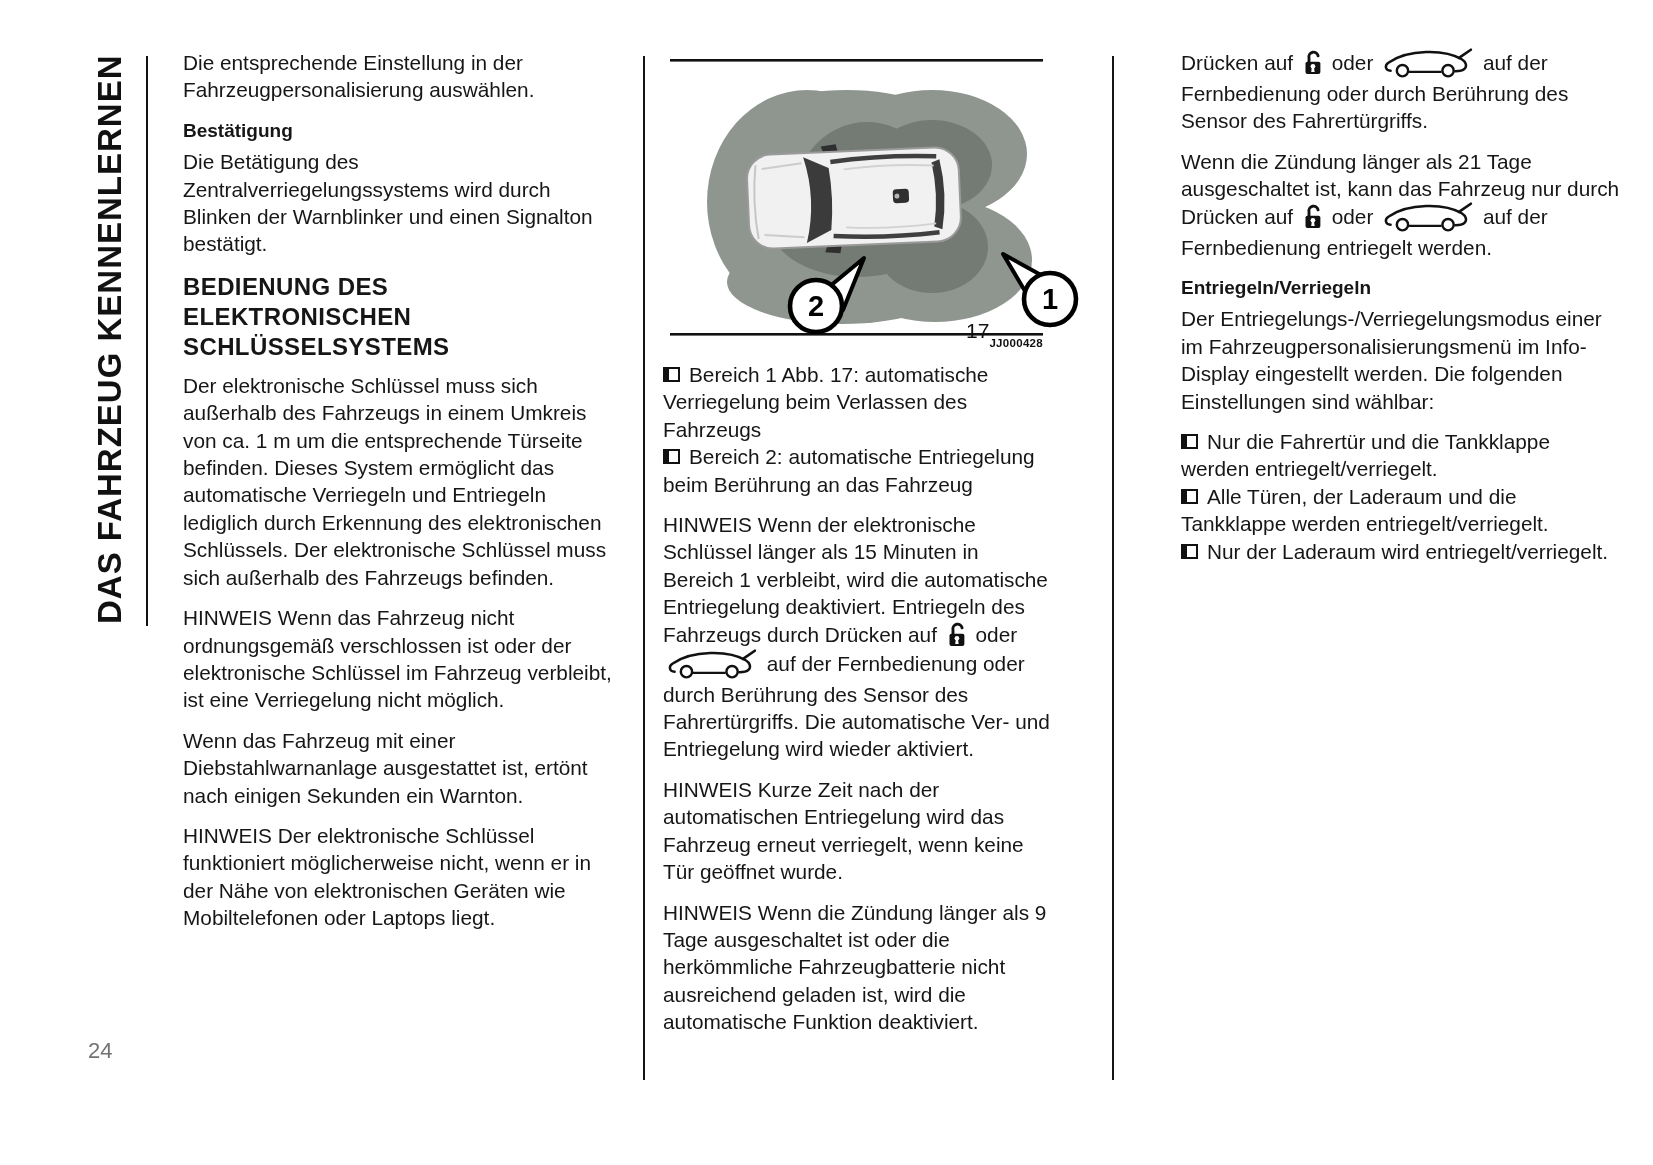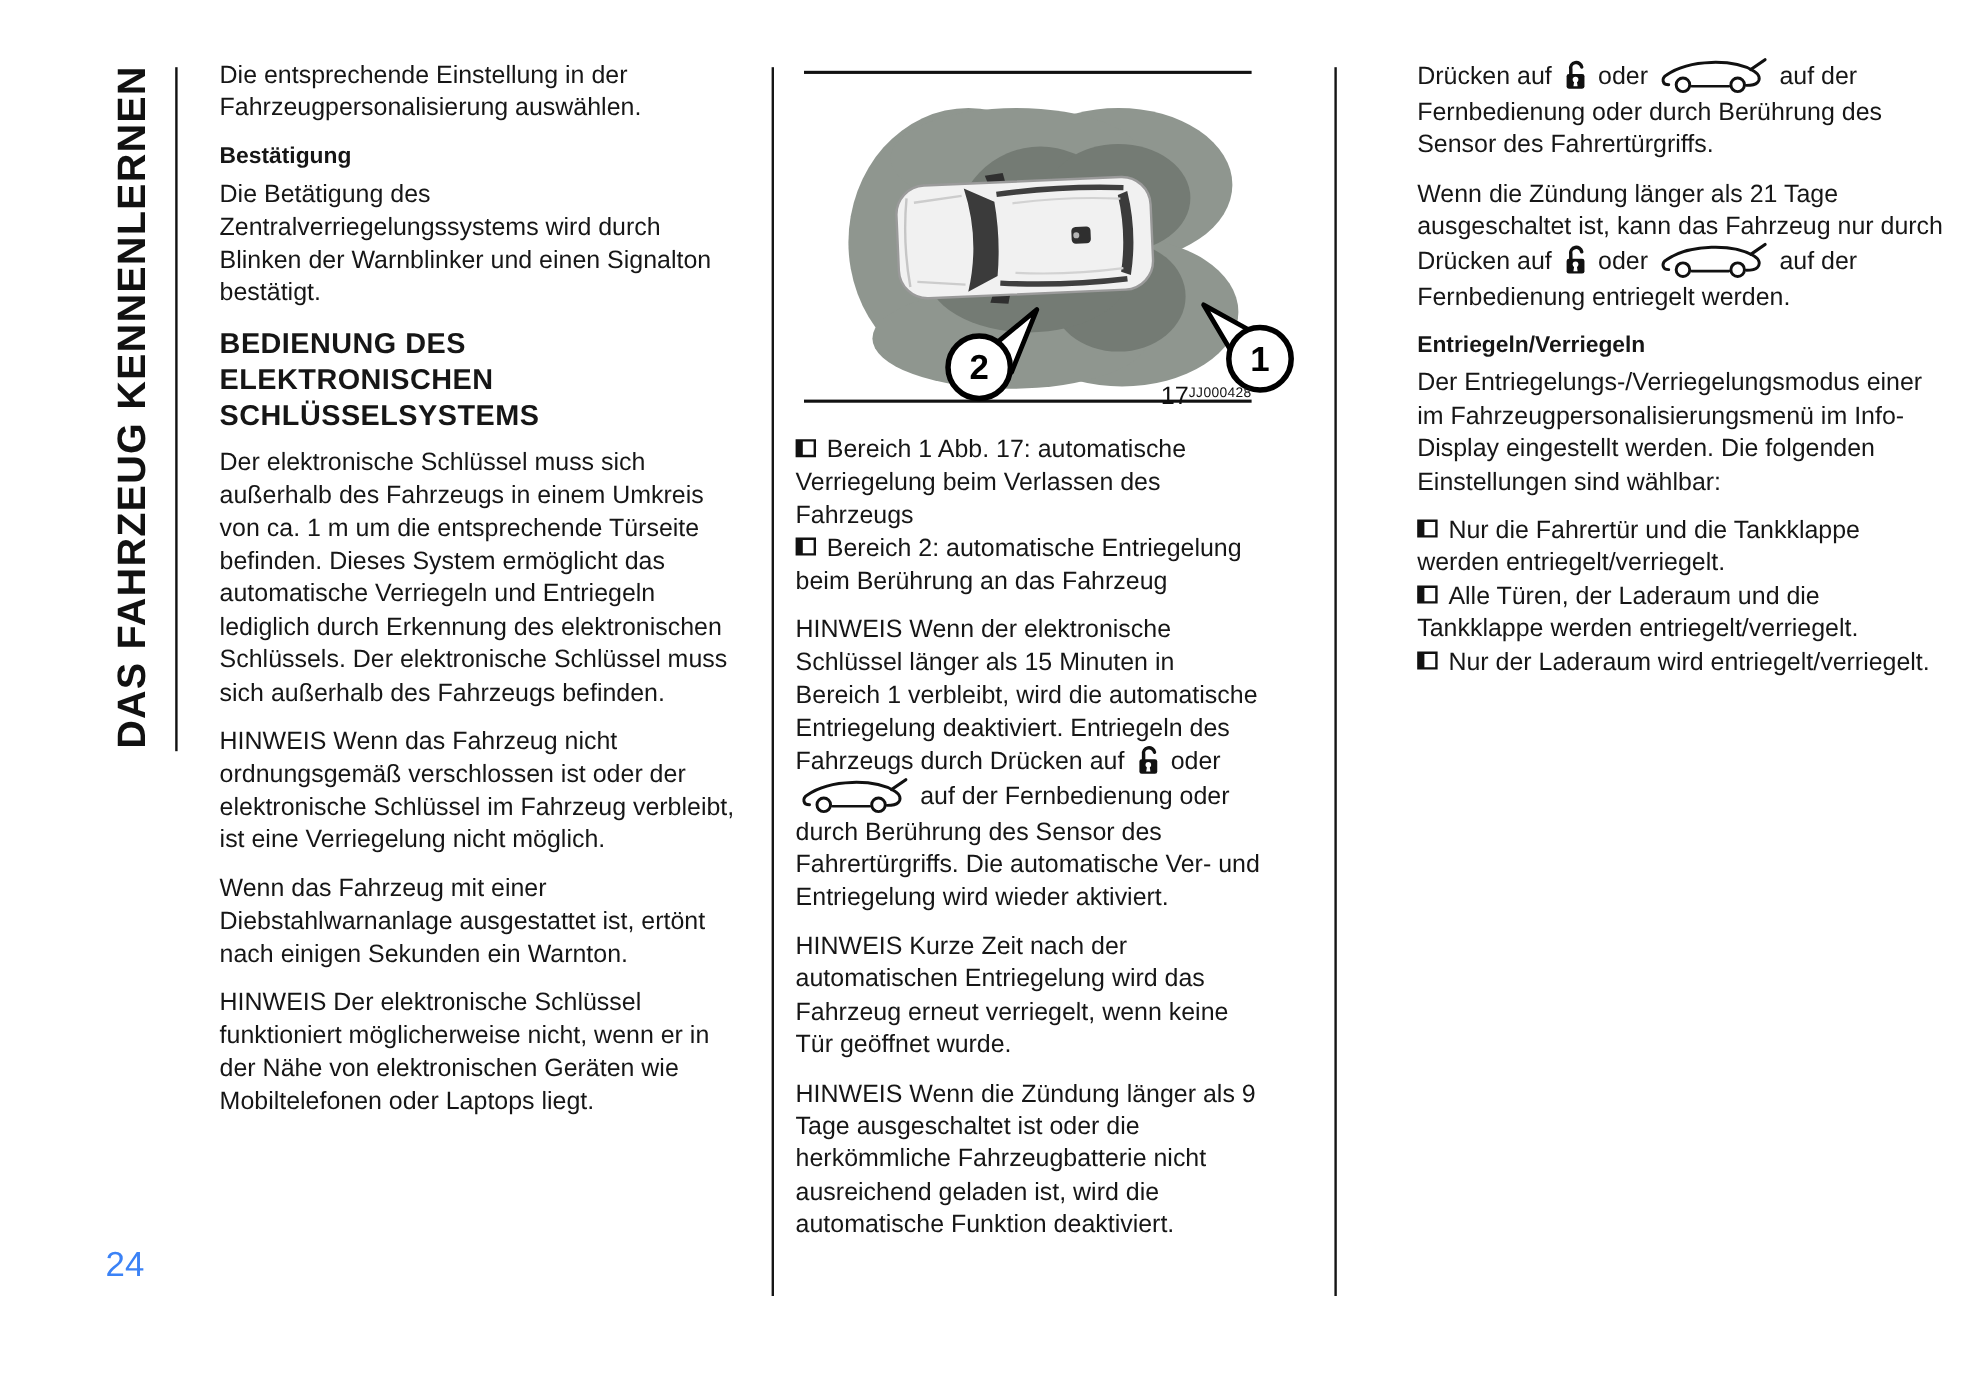--- a/index.html
+++ b/index.html
@@ -30,23 +30,23 @@
   .sq{display:inline-block;width:9px;height:11px;border:2px solid #111;border-left:6px solid #111;
       margin-right:9px;vertical-align:baseline;}
 
   .ii{display:inline-block;vertical-align:middle;margin:0 3px;position:relative;top:-2px;}
 
   
   .fig{position:absolute;left:632px;top:57px;width:460px;height:284px;}
   .fig-caption{position:absolute;left:636px;top:319px;width:407px;display:flex;
     justify-content:flex-end;align-items:flex-start;}
   .fig-num{font-size:21px;color:#111;}
-  .fig-code{font-size:11.5px;font-weight:400;color:#111;margin-top:3px;letter-spacing:0.3px;}
+  .fig-code{font-size:11.5px;font-weight:700;color:#111;margin-top:18px;letter-spacing:0.3px;}
 
-  .page-number{position:absolute;left:88px;top:1038px;font-size:29px;color:#3b82f6;}
+  .page-number{position:absolute;left:88px;top:1038px;font-size:22px;color:#737373;}
 </style>
 </head>
 <body>
 
 <div class="page">
 
   <div class="chapter-vtext">DAS FAHRZEUG KENNENLERNEN</div>
   <div class="chapter-rule"></div>
 
   <div class="divider d1"></div>

